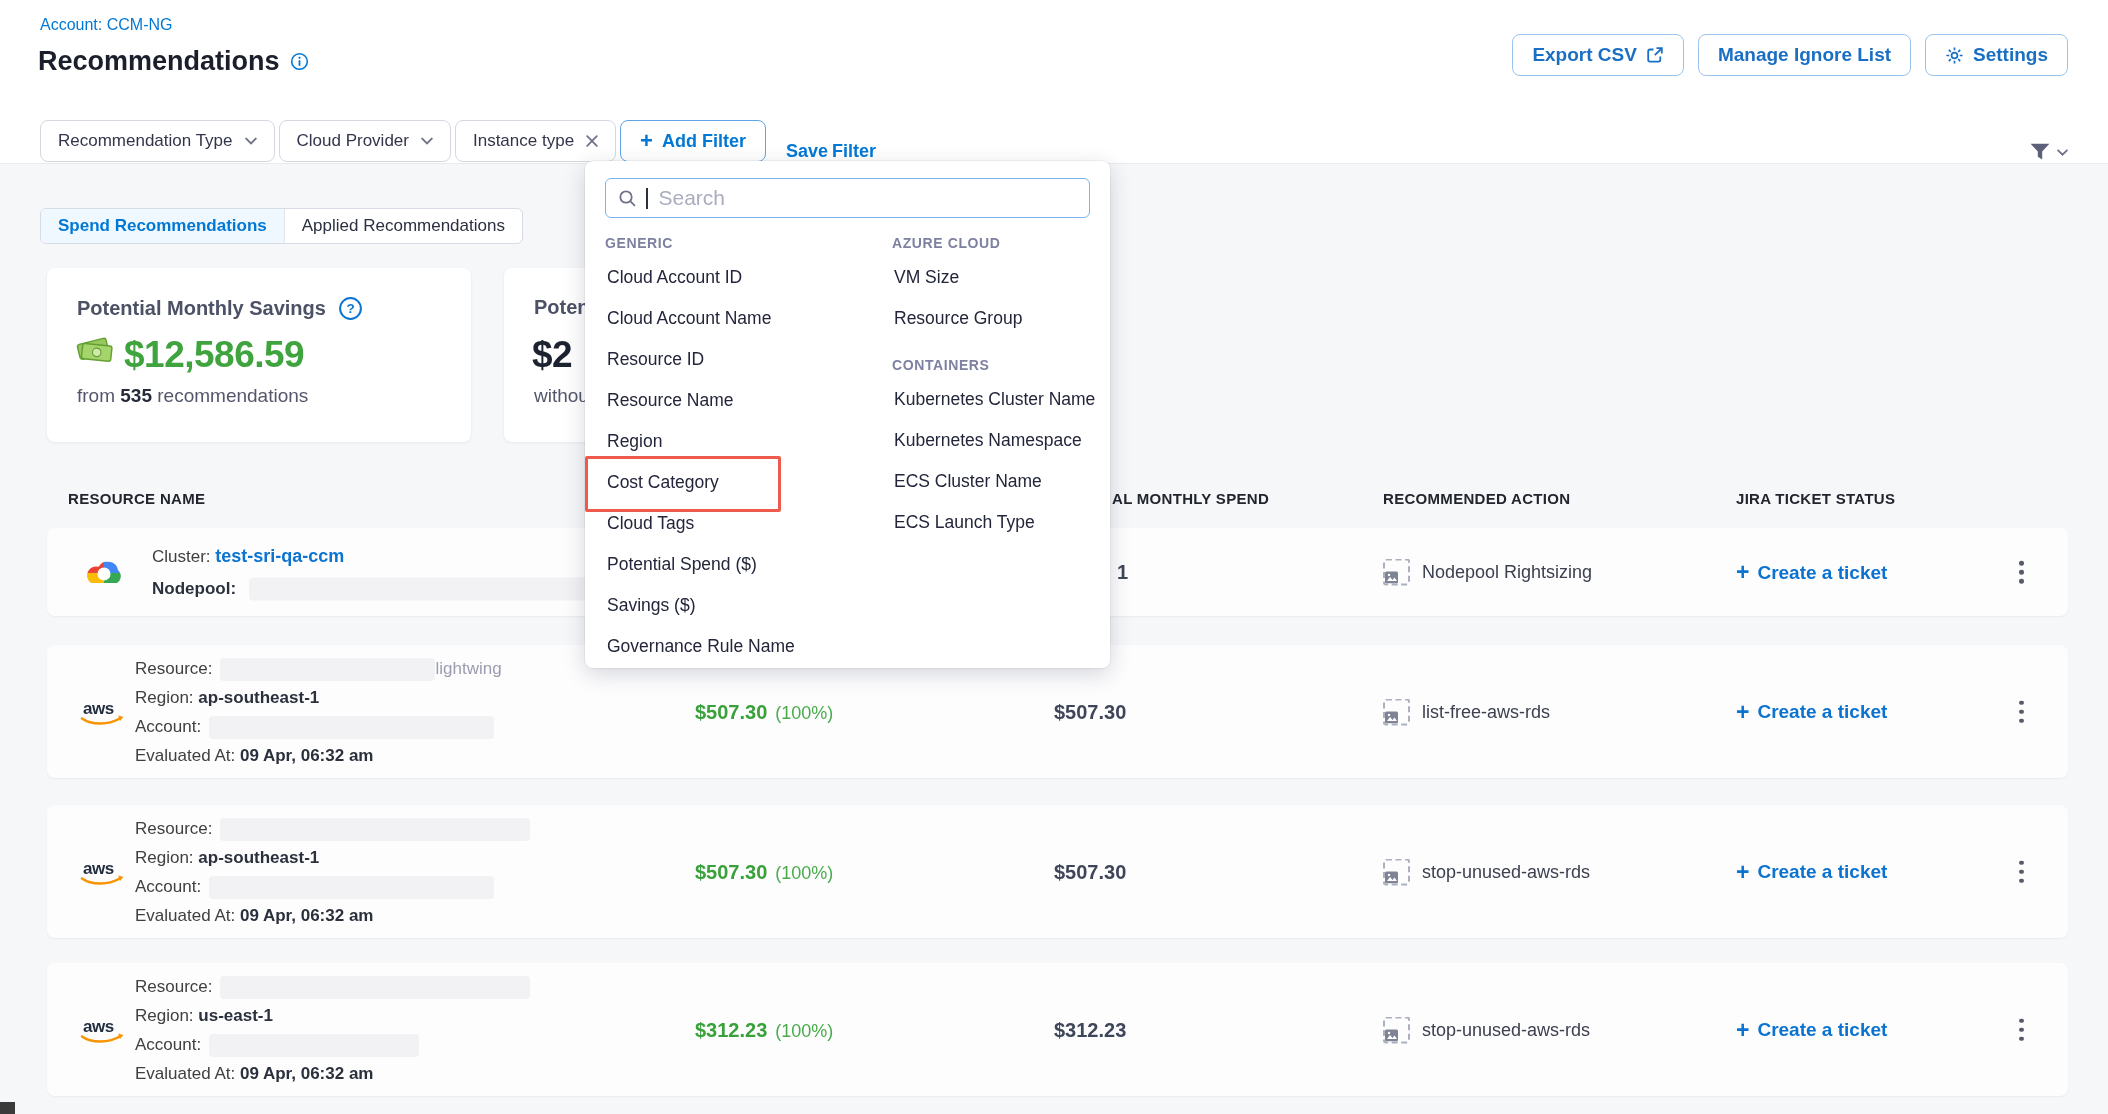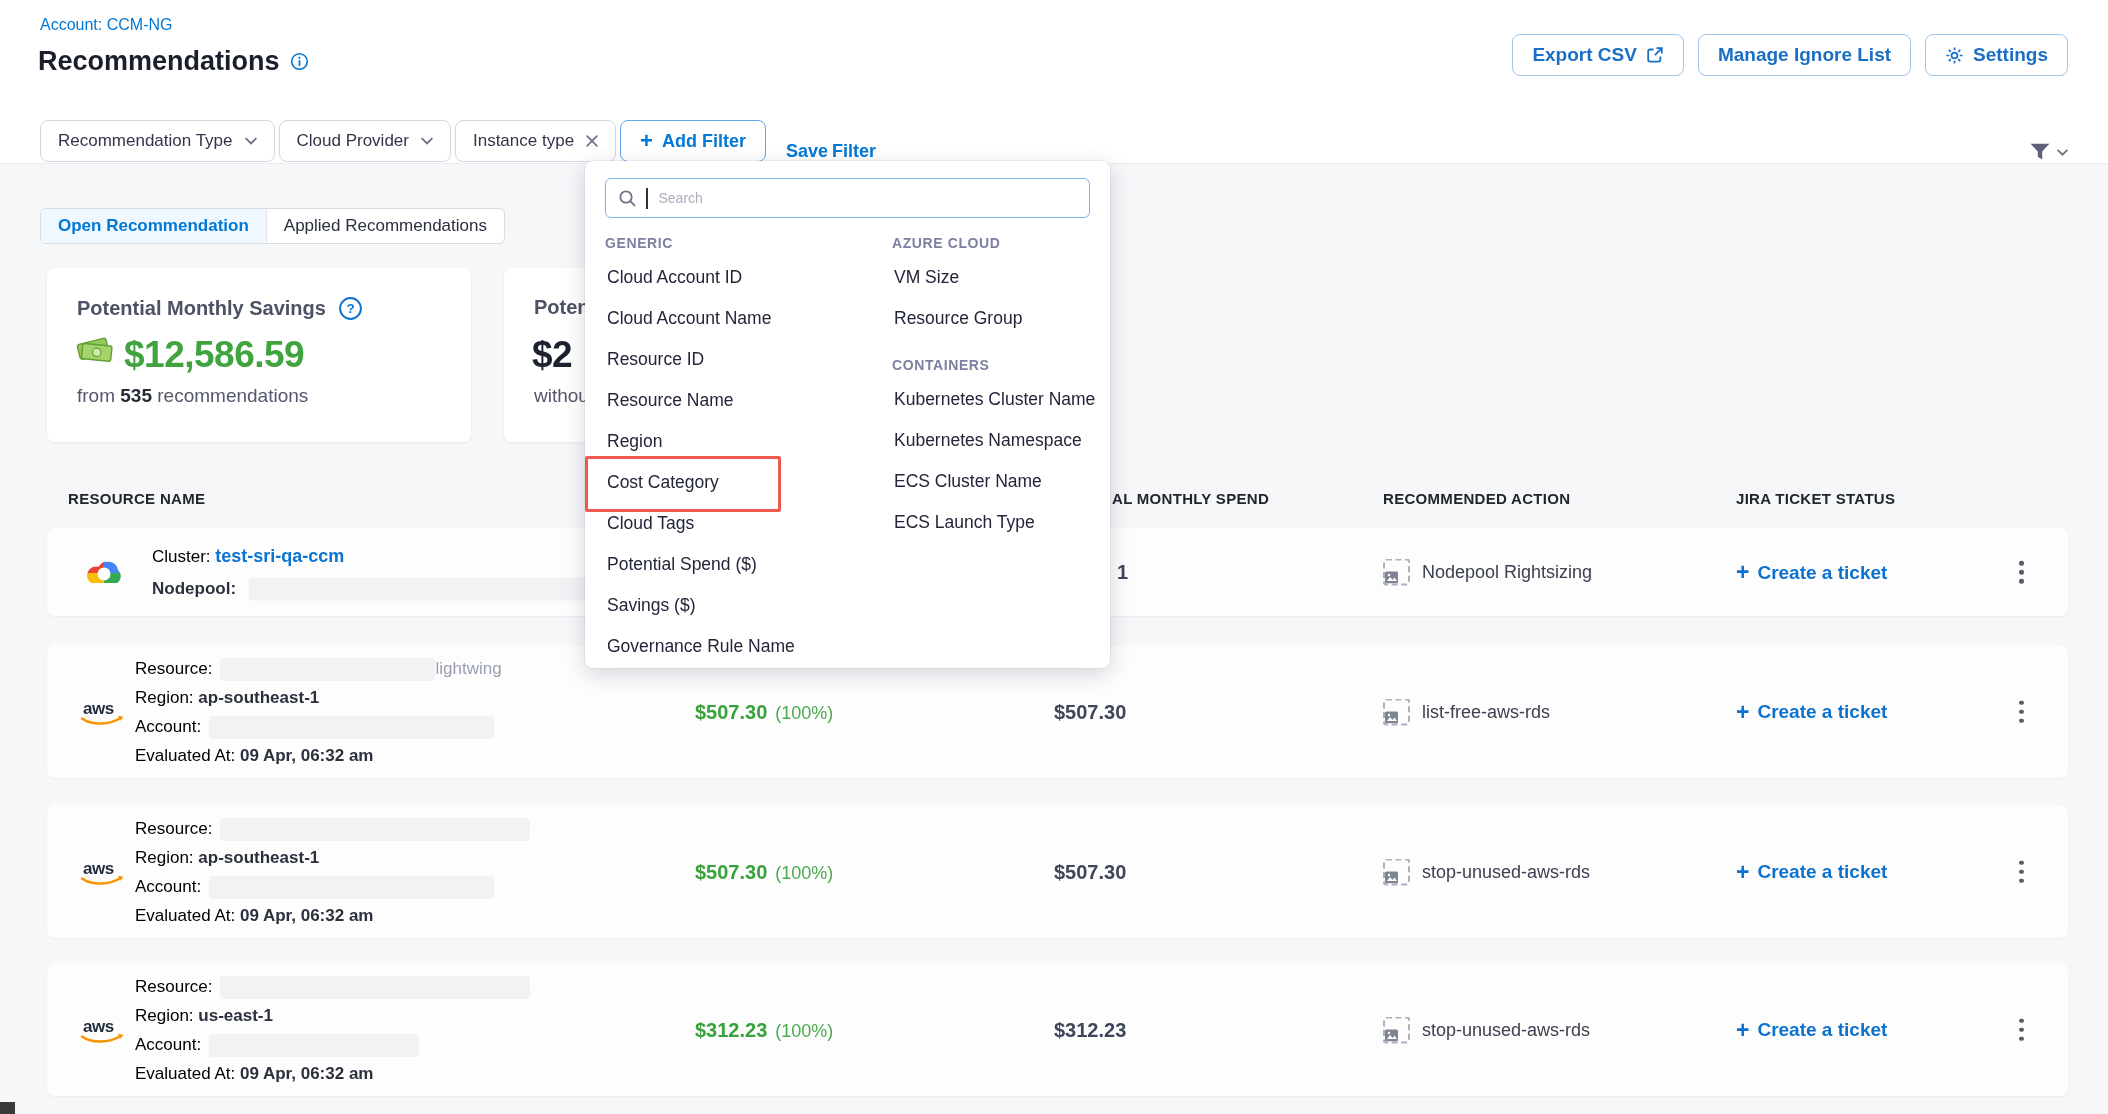--- a/index.html
+++ b/index.html
@@ -48,21 +48,21 @@
   .thead{position:absolute;font-size:15px;font-weight:bold;color:#22252e;letter-spacing:.3px;top:326px;white-space:nowrap;}
   .rec-row{position:absolute;left:47px;right:40px;background:#fdfdfe;border-radius:8px;
            box-shadow:0 1px 2px rgba(25,27,50,.05);}
   .row1{top:364px;height:88px;}
   .row2{top:481px;height:133px;}
   .row3{top:641px;height:133px;}
   .row4{top:799px;height:133px;}
   .prov-icon{position:absolute;left:31px;top:50%;transform:translateY(-50%);width:52px;display:flex;justify-content:center;}
   .lines{position:absolute;left:88px;top:50%;transform:translateY(-50%);font-size:17px;line-height:29px;white-space:nowrap;}
   .row1 .lines{left:105px;line-height:32px;}
-  .lbl{color:#000000;}
+  .lbl{color:#404040;}
   .val{color:#2b303d;font-weight:bold;}
   .res-link{color:#0b74d1;font-weight:bold;font-size:18px;cursor:pointer;}
   .redact{display:inline-block;height:23px;border-radius:4px;background:#f2f2f5;vertical-align:middle;margin-left:8px;}
   .partial-grey{color:#9a9daf;}
   .cell{position:absolute;top:50%;transform:translateY(-50%);white-space:nowrap;}
   .cell-savings{left:648px;font-size:20px;font-weight:bold;color:#39a13a;}
   .cell-savings .pct{font-weight:normal;color:#4aab4d;font-size:18px;margin-left:8px;}
   .cell-spend{left:1007px;font-size:20px;font-weight:bold;color:#404659;}
   .cell-spend-partial{left:1070px;font-size:20px;font-weight:bold;color:#404659;}
   .cell-action{left:1336px;display:flex;align-items:center;gap:12px;font-size:18px;color:#3c404f;}
@@ -72,21 +72,21 @@
   .kebab{display:flex;flex-direction:column;gap:4.5px;}
   .kebab span{width:4.5px;height:4.5px;border-radius:50%;background:#565b6b;}
   
   .ph-img{width:27px;height:27px;border:2px dashed #aab0bd;border-radius:3px;display:inline-block;position:relative;flex:none;}
   .ph-img svg{position:absolute;left:0;bottom:0;}
   
   .filter-panel{position:absolute;left:585px;top:161px;width:525px;height:507px;background:#fff;border-radius:8px;
       box-shadow:0 6px 22px rgba(30,32,60,.18),0 0 0 1px rgba(30,32,60,.05);z-index:50;}
   .search-box{position:absolute;left:20px;right:20px;top:17px;height:40px;border:1.5px solid #7cb5ee;border-radius:6px;
       display:flex;align-items:center;padding:0 12px;gap:9px;background:#fff;}
-  .search-box input{border:none;outline:none;font-size:14px;flex:1;color:#2b303d;font-family:"Liberation Sans",sans-serif;background:transparent;}
+  .search-box input{border:none;outline:none;font-size:21px;flex:1;color:#2b303d;font-family:"Liberation Sans",sans-serif;background:transparent;}
   .search-box input::placeholder{color:#a9adbd;}
   .caret{width:1.5px;height:21px;background:#2b303d;}
   .dd-col{position:absolute;top:58px;}
   .dd-col-left{left:20px;width:245px;}
   .dd-col-right{left:275px;width:235px;margin-left:32px;}
   .sec-title{font-size:14px;font-weight:bold;color:#7d80a0;letter-spacing:.6px;height:28px;display:flex;align-items:flex-end;padding-bottom:6px;}
   .sec-title.first{margin-top:10px;}
   .sec-title.second{margin-top:14px;height:26px;}
   .dd-item{height:41px;display:flex;align-items:center;font-size:17.5px;color:#23263a;cursor:pointer;padding-left:2px;white-space:nowrap;}
   .hl-box{position:absolute;left:0;top:295px;width:196px;height:56px;border:3px solid #ee5a4b;border-radius:2px;pointer-events:none;}
@@ -177,21 +177,21 @@
             <path d="M1 1l4 4 4-4" stroke="#6f7288" stroke-width="1.6" fill="none" stroke-linecap="round"></path>
           </svg>
         </span>
     </div>
   </div>
   <div class="top-divider"></div>
 
   <div class="content">
 
     <div class="tabs">
-      <div class="tab active">Open Recommendation</div>
+      <div class="tab active">Spend Recommendations</div>
       <div class="tab">Applied Recommendations</div>
     </div>
 
     <div class="card card2">
       <div class="card-title-row">
           <span class="card-title">Poten</span>
         </div>
       <div class="amount-row">
           <span class="amount-dark">$2</span>
         </div>

